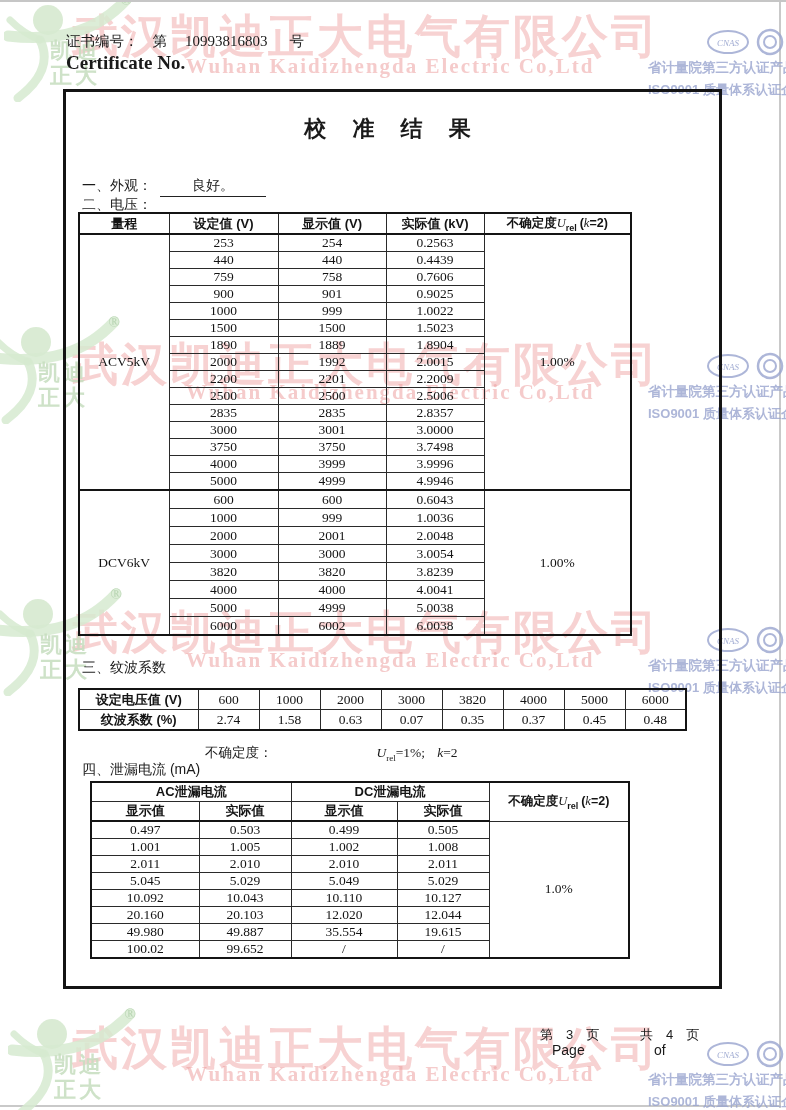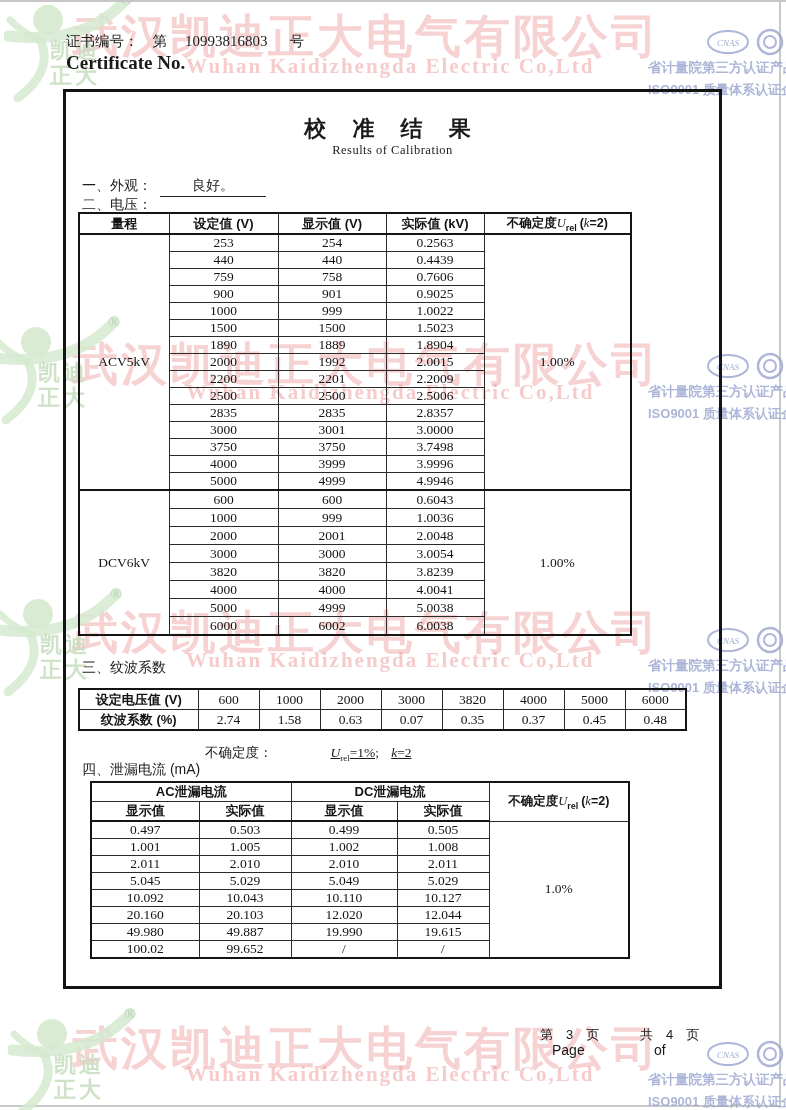--- a/index.html
+++ b/index.html
@@ -61,21 +61,21 @@
 
   .voltage-table{left:78px;top:210px;width:552px;}
   .voltage-table thead td{height:19px;border-bottom:2px solid #141414;}
   .voltage-table tr.acv td{height:16px;}
   .voltage-table tr.dcv td{height:17px;}
   .voltage-table tr.gstart td{border-top:2px solid #141414;}
 
   .ripple-table{left:78px;top:686px;width:607px;}
   .ripple-table td{height:19px;}
   .ripple-note{position:absolute;left:205px;top:742px;z-index:2;font-size:13.5px;}
-  .ripple-note .rn-val{margin-left:58px;font-family:"Liberation Serif",serif;text-decoration:underline;}
+  .ripple-note .rn-val{margin-left:104px;font-family:"Liberation Serif",serif;}
   .rn-k{margin-left:12px;}
 
   .leakage-table{left:90px;top:779px;width:538px;}
   .leakage-table thead td{height:17px;}
   .leakage-table thead tr.sub td{border-bottom:2px solid #141414;}
   .leakage-table tbody td{height:15px;}
   .unc-cell{font-size:13.5px;}
 </style>
 </head>
 <body>
@@ -201,21 +201,20 @@
     <div class="l2">ISO9001 质量体系认证企业</div>
   </div>
 
   <div class="cert-zh">
     <span>证书编号：</span><span class="sp1">第</span><span class="num">10993816803</span><span class="sp2">号</span>
   </div>
   <div class="cert-en">Certificate No.</div>
 
   <div class="frame"></div>
   <div class="title">校 准 结 果</div>
-  <div class="subtitle">Results of Calibration</div>
 
   <div class="sec sec-appearance">
     <span>一、外观：</span><span class="app-val">良好。</span>
   </div>
   <div class="sec sec-voltage">二、电压：</div>
 
   <table class="voltage-table">
     <colgroup>
         <col style="width:90px">
         <col style="width:109px">
@@ -453,21 +452,21 @@
         </tr>
         <tr>
           <td>20.160</td>
           <td>20.103</td>
           <td>12.020</td>
           <td>12.044</td>
         </tr>
         <tr>
           <td>49.980</td>
           <td>49.887</td>
-          <td>19.990</td>
+          <td>35.554</td>
           <td>19.615</td>
         </tr>
         <tr>
           <td>100.02</td>
           <td>99.652</td>
           <td>/</td>
           <td>/</td>
         </tr>
       </tbody>
   </table>

